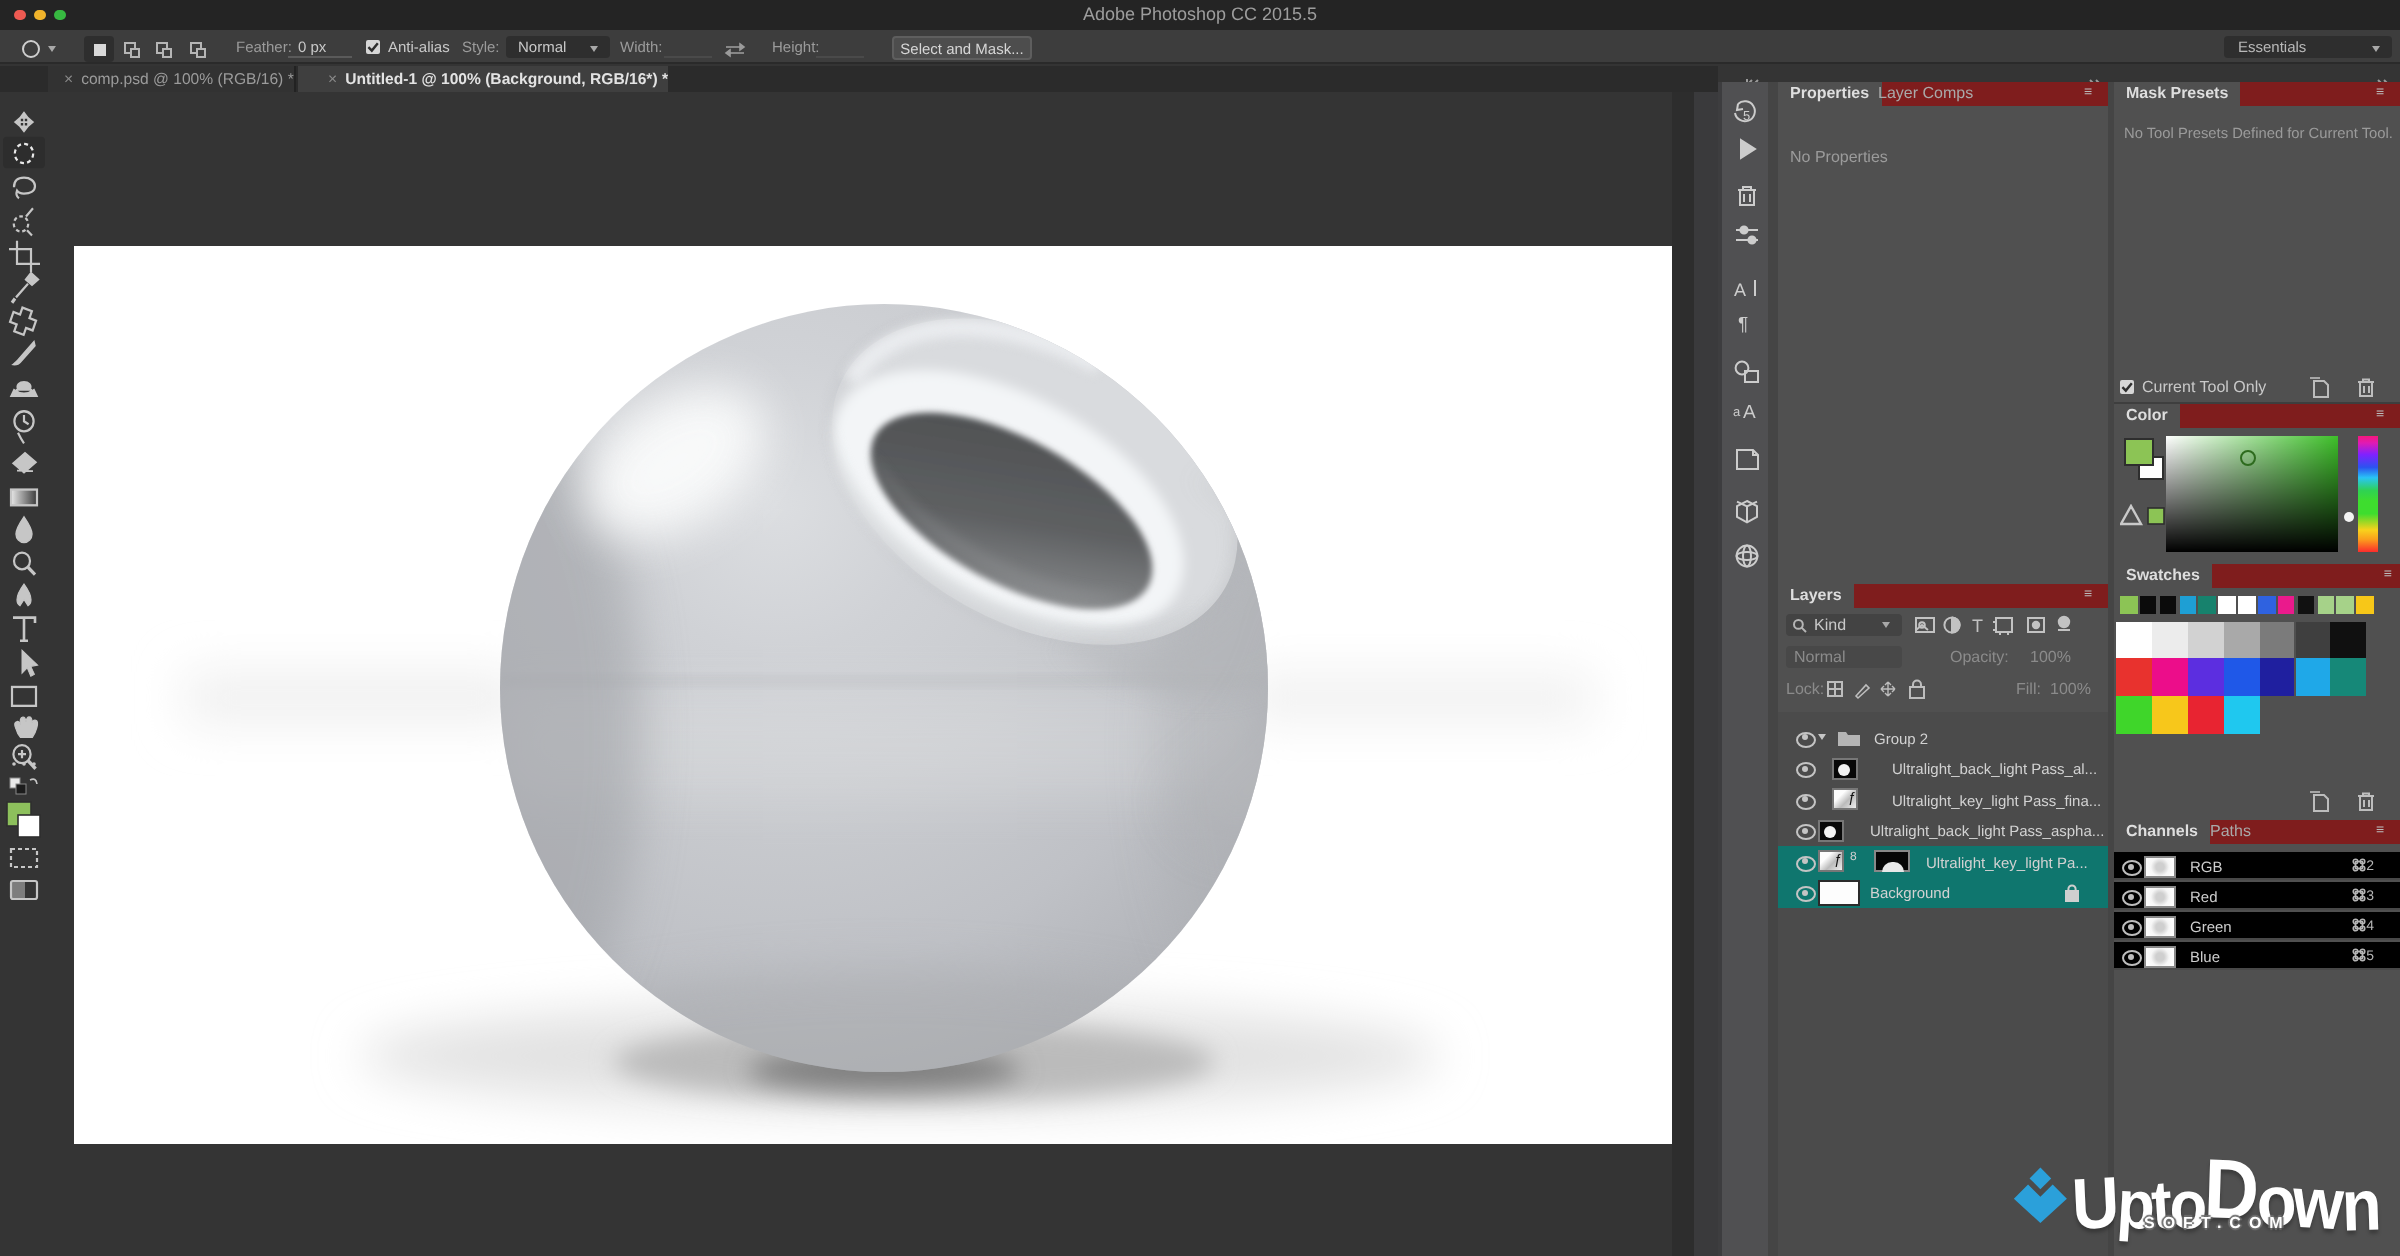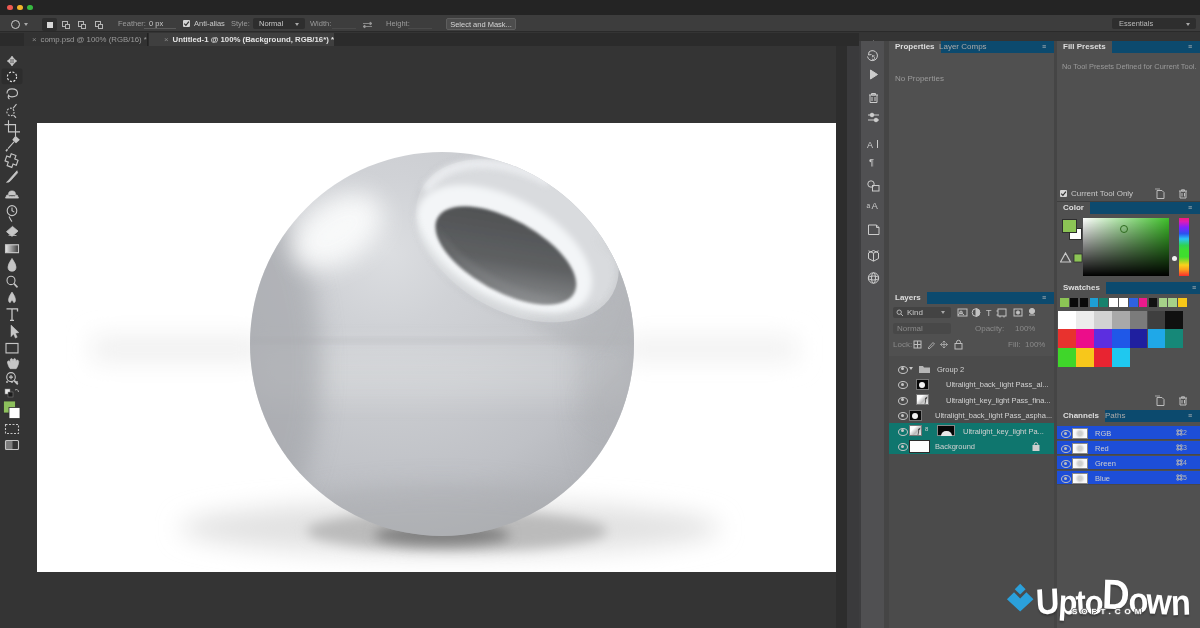--- a/index.html
+++ b/index.html
@@ -24,62 +24,63 @@
   
   #canvaswrap { left:25px; top:46px; width:811px; height:582px; background:#343434; }
   #scrollband { left:836px; top:46px; width:11px; height:582px; background:#2d2d2d; }
   #gutter { left:847px; top:46px; width:12px; height:582px; background:#3a3a3c; }
   #canvas { left:37px; top:123px; width:799px; height:449px; background:#ffffff; }
   
   #docktop { left:859px; top:33px; width:341px; height:8px; background:#343434; }
   #iconstrip { left:859px; top:41px; width:25px; height:587px; background:#505052; border-left:2px solid #3d3d3f; }
   #colA { left:889px; top:41px; width:165px; height:587px; background:#505050; }
   #colB { left:1057px; top:41px; width:143px; height:587px; background:#505050; }
-  .phead { position:absolute; left:0; width:100%; height:12px; background:#0c4a6e; font-size:8px; font-weight:bold; color:#dedede; }
+  .phead { position:absolute; left:0; width:100%; height:12px; background:#7f1d1d; font-size:8px; font-weight:bold; color:#dedede; }
   .ptab { position:absolute; top:0; height:12px; padding:1px 6px 0 6px; }
   .ptab.on { background:#505050; }
   .pmenu { position:absolute; right:4px; top:3px; width:8px; height:6px; color:#bbb; font-size:7px; line-height:6px; }
   .sep { background:#454545; }
   .caret { position:absolute; width:0; height:0; border-left:2.8px solid transparent; border-right:2.8px solid transparent; border-top:3.5px solid #a8a8a8; }
   
   .lrow { left:0; width:165px; height:15.5px; font-size:7.5px; overflow:hidden; }
   .lrow.sel { background:#0f766e; }
   .eye { position:absolute; left:9px; top:4.5px; width:8px; height:6px; }
   .eye:before { content:""; position:absolute; left:0; top:0; width:8px; height:6px; border-radius:50%; border:1px solid #c4c4c4; }
   .eye:after { content:""; position:absolute; left:2.5px; top:1.5px; width:3px; height:3px; border-radius:50%; background:#c4c4c4; }
   .lname { position:absolute; top:3.5px; color:#d2d2d2; white-space:nowrap; }
   .thumbk { position:absolute; top:2px; width:13px; height:11px; background:#080808; border:0.5px solid #777; }
   .thumbk:after { content:""; position:absolute; left:2px; top:2.5px; width:6px; height:6px; border-radius:50%; background:#f2f2f2; }
   .thumbw { position:absolute; top:2px; width:13px; height:11px; background:linear-gradient(135deg,#fdfdfd 30%,#bbb 60%,#eee); border:0.5px solid #777; }
   .thumbw:after { content:"ƒ"; position:absolute; right:0px; top:1px; font-size:7px; color:#111; }
   .thumbm { position:absolute; top:2px; width:18px; height:11px; background:#060606; border:0.5px solid #888; }
   .thumbm:after { content:""; position:absolute; left:3px; top:5px; width:11px; height:5px; border-radius:5px 5px 0 0; background:#e8e8e8; }
   .fxi { position:absolute; top:3px; width:9px; height:9px; color:#c9c9c9; font-size:7px; }
   
-  .crow { left:0; width:143px; height:14px; font-size:7.5px; background:#1d4ed8; border-bottom:1px solid #484848; }
+  .crow { left:0; width:143px; height:14px; font-size:7.5px; background:#000000; border-bottom:1px solid #484848; }
   .ceye { position:absolute; left:4px; top:4px; width:8px; height:6px; }
   .ceye:before { content:""; position:absolute; left:0; top:0; width:8px; height:6px; border-radius:50%; border:1px solid #bdbdbd; }
   .ceye:after { content:""; position:absolute; left:2.5px; top:1.5px; width:3px; height:3px; border-radius:50%; background:#bdbdbd; }
   .cthumb { position:absolute; left:15px; top:1.5px; width:16px; height:11px; background:radial-gradient(circle at 50% 50%, #cfcfcf 0 25%, #f6f6f6 55%, #ffffff); border:0.5px solid #888; }
   .cname { position:absolute; left:38px; top:3px; color:#cdcdcd; }
   .ckey { position:absolute; right:13px; top:3px; color:#b5b5b5; font-size:7px; }
   .ms { position:absolute; top:256.5px; width:8.6px; height:9.5px; }
   .sw { position:absolute; width:17.9px; height:18.9px; }
   
   #logotext { font-weight:bold; color:#ffffff; font-size:41px; letter-spacing:-1.5px; white-space:nowrap; text-shadow:0 2px 2px rgba(0,0,0,0.25); transform:scaleX(0.905); transform-origin:0 0; }
   .lg { display:inline-block; position:relative; }
   #logosub { left:69px; top:31px; z-index:5; font-weight:bold; color:#ffffff; font-size:8px; letter-spacing:4px; text-shadow:-1px 0 0.5px #6e6e6e, 1px 0 0.5px #6e6e6e, 0 -1px 0.5px #6e6e6e, 0 1px 0.5px #6e6e6e; }
 </style>
 </head>
 <body>
 
   <div class="abs" id="titlebar">
     <div class="light" style="left:7px;background:#ee5a52;"></div>
     <div class="light" style="left:17px;background:#f0b32b;"></div>
     <div class="light" style="left:27px;background:#37b941;"></div>
+    <div id="title">Adobe Photoshop CC 2015.5</div>
   </div>
 
   <div class="abs" id="optionsbar">
     
     <div class="abs" style="left:11px;top:4.5px;width:9px;height:9px;border:1.3px solid #cfcfcf;border-radius:50%;"></div>
     <div class="abs caret" style="left:24px;top:8px;"></div>
     
     <div class="abs obox" style="left:42px;top:2.5px;width:15px;height:13px;"></div>
     <div class="abs" style="left:46.5px;top:6.5px;width:6px;height:6px;background:#d8d8d8;"></div>
     <g></g>
@@ -435,21 +436,21 @@
           </g>
         </svg>
       </div>
     </div>
   </div>
   <div class="abs sep" style="left:884px;top:41px;width:5px;height:587px;"></div>
   <div class="abs sep" style="left:1054px;top:41px;width:3px;height:587px;"></div>
   <div class="abs" id="colB">
 
     <div class="phead" style="top:0;">
-      <div class="ptab on" style="left:0;">Fill Presets</div>
+      <div class="ptab on" style="left:0;">Mask Presets</div>
       <div class="pmenu">≡</div>
     </div>
     <div class="abs dim" style="left:5px;top:21px;font-size:7.4px;white-space:nowrap;">No Tool Presets Defined for Current Tool.</div>
 
     <div class="abs" style="left:3px;top:149px;width:7px;height:7px;background:#d6d6d6;border-radius:1px;">
       <svg width="7" height="7" viewBox="0 0 7 7" style="position:absolute;left:0;top:0;">
         <path d="M1.2 3.6 L2.9 5.3 L5.9 1.6" stroke="#2e2e2e" stroke-width="1.2" fill="none"></path>
       </svg>
     </div>
     <div class="abs lbl" style="left:14px;top:148px;font-size:8px;">Current Tool Only</div>

